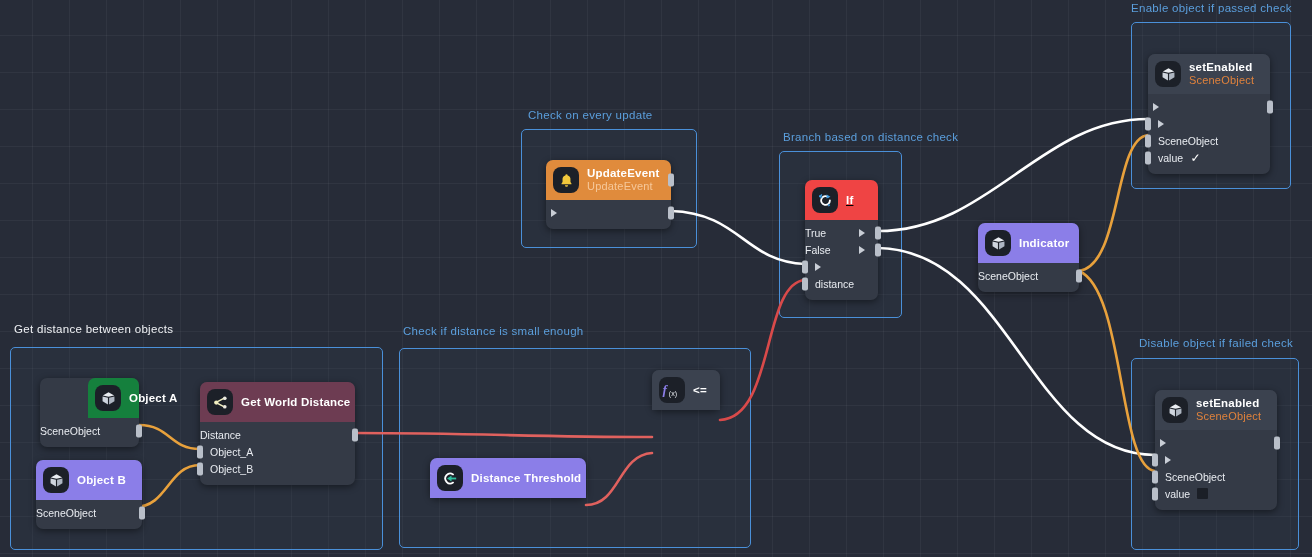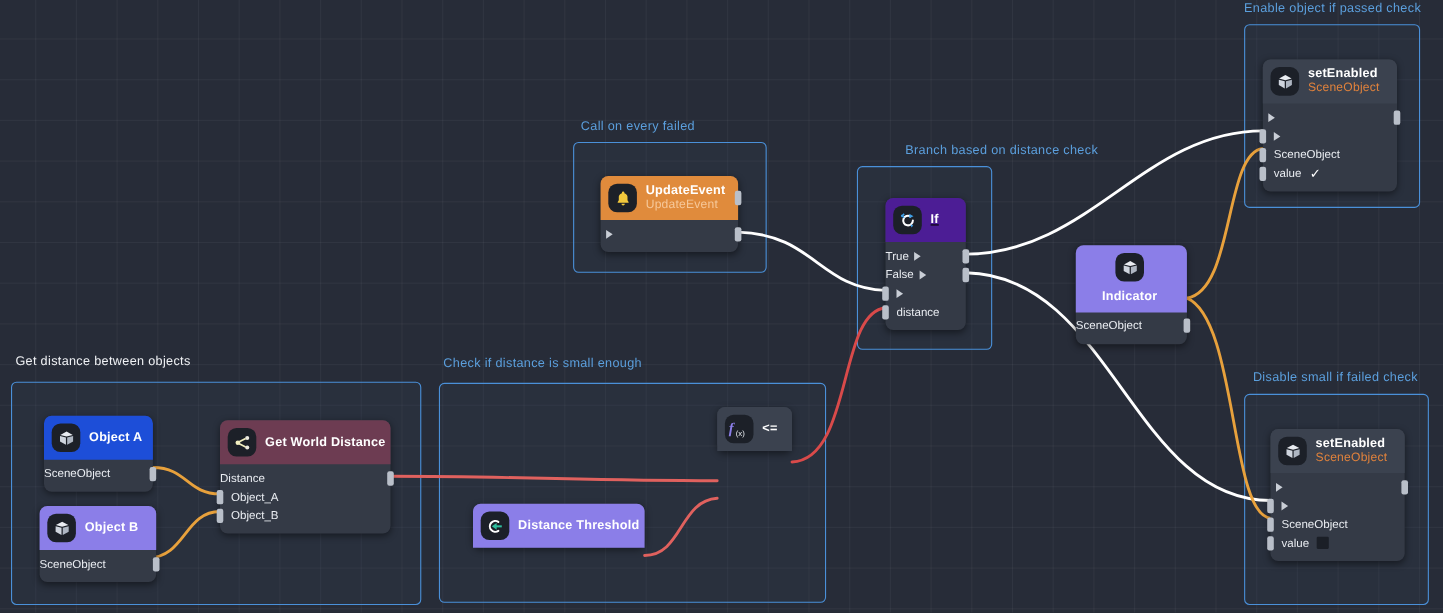--- a/index.html
+++ b/index.html
@@ -71,21 +71,21 @@
 
   .row {
     position:relative;
     display:flex;
     align-items:center;
     height:17px;
     font-size:10.5px;
     color:#e9ecf1;
     white-space:nowrap;
   }
-  .row.out { justify-content:flex-start; padding-right:10px; }
+  .row.out { justify-content:space-between; padding-right:10px; }
   .row.in  { justify-content:flex-start; padding-left:10px; gap:4px; }
 
   
   .port {
     position:absolute;
     width:6px; height:13px;
     background:#b9bfc9;
     border-radius:2px;
     top:50%; transform:translateY(-50%);
     z-index:12;
@@ -124,27 +124,27 @@
       <path d="M 1079 271 C 1122 265, 1113 139, 1148 135" stroke="#e8a13c" stroke-width="2.6" fill="none" stroke-linecap="round"></path>
       <path d="M 1079 271 C 1125 290, 1118 468, 1155 471" stroke="#e8a13c" stroke-width="2.6" fill="none" stroke-linecap="round"></path>
       <path d="M 720 420 C 775 418, 762 283, 805 280" stroke="#d94a4a" stroke-width="2.6" fill="none" stroke-linecap="round"></path>
       <path d="M 355 433 C 480 433, 530 437, 652 437" stroke="#e0615e" stroke-width="2.6" fill="none" stroke-linecap="round"></path>
       <path d="M 586 505 C 620 505, 618 455, 652 453" stroke="#e0615e" stroke-width="2.6" fill="none" stroke-linecap="round"></path>
       <path d="M 139 425 C 170 425, 170 449, 200 449" stroke="#e8a13c" stroke-width="2.6" fill="none" stroke-linecap="round"></path>
       <path d="M 135 507 C 168 507, 168 465, 200 465" stroke="#e8a13c" stroke-width="2.6" fill="none" stroke-linecap="round"></path>
     </svg>
   <div id="groups-layer">
       <div class="group" style="left: 521px; top: 129px; width: 176px; height: 119px;"></div>
-      <div class="group-label" style="left: 528px; top: 109px; color: rgb(91, 159, 221);">Call on every failed</div>
+      <div class="group-label" style="left: 528px; top: 109px; color: rgb(91, 159, 221);">Check on every update</div>
       <div class="group" style="left: 779px; top: 151px; width: 123px; height: 167px;"></div>
-      <div class="group-label" style="left: 823px; top: 131px; color: rgb(91, 159, 221);">Branch based on distance check</div>
+      <div class="group-label" style="left: 783px; top: 131px; color: rgb(91, 159, 221);">Branch based on distance check</div>
       <div class="group" style="left: 1131px; top: 22px; width: 160px; height: 167px;"></div>
       <div class="group-label" style="left: 1131px; top: 2px; color: rgb(91, 159, 221);">Enable object if passed check</div>
       <div class="group" style="left: 1131px; top: 358px; width: 168px; height: 192px;"></div>
-      <div class="group-label" style="left: 1139px; top: 337px; color: rgb(91, 159, 221);">Disable small if failed check</div>
+      <div class="group-label" style="left: 1139px; top: 337px; color: rgb(91, 159, 221);">Disable object if failed check</div>
       <div class="group" style="left: 10px; top: 347px; width: 373px; height: 203px;"></div>
       <div class="group-label white" style="left: 14px; top: 323px; color: rgb(240, 242, 245);">Get distance between objects</div>
       <div class="group" style="left: 399px; top: 348px; width: 352px; height: 200px;"></div>
       <div class="group-label" style="left: 403px; top: 325px; color: rgb(91, 159, 221);">Check if distance is small enough</div>
     </div>
   <div id="nodes-layer">
       <div class="node" style="left: 546px; top: 160px; width: 125px;">
         <div class="node-header" style="background: rgb(224, 139, 60);">
           <div class="node-icon">
             <svg width="17" height="17" viewBox="0 0 24 24">
@@ -159,21 +159,21 @@
           <span class="port right hdr"></span>
         </div>
         <div class="node-body">
           <div class="row out">
             <span class="tri right-of-label"></span>
             <span class="port right"></span>
           </div>
         </div>
       </div>
       <div class="node" style="left: 805px; top: 180px; width: 73px;">
-        <div class="node-header" style="background: #4c1d95; text-decoration: underline;">
+        <div class="node-header" style="background: #ef4444; text-decoration: underline;">
           <div class="node-icon">
             <svg width="17" height="17" viewBox="0 0 24 24">
               <path fill="none" stroke="#ffffff" stroke-width="2.6" stroke-linecap="round" d="M18.2 12a6.2 6.2 0 1 1-3.1-5.4"></path>
               <path fill="#3fa0e8" d="M13.6 3.4 19 6.6l-5.4 2.6z"></path>
               <path fill="#3fa0e8" d="M4.1 4.1l3.6 3.6-1.4 1.4-3.6-3.6z"></path>
               <path fill="#3fa0e8" d="M7.7 4.1 4.1 7.7 2.7 6.3l3.6-3.6z"></path>
               <path fill="#3fa0e8" d="M15.3 16.7l3.4 1.5-2.3 2.7z"></path>
             </svg>
           </div>
           <div class="node-titles">
@@ -263,41 +263,41 @@
             <span>SceneObject</span>
           </div>
           <div class="row in">
             <span class="port left"></span>
             <span>value</span>
             <span class="checkbox"></span>
           </div>
         </div>
       </div>
       <div class="node" style="left: 978px; top: 223px; width: 101px;">
-        <div class="node-header" style="background: rgb(139, 126, 232); flex-direction: column;">
+        <div class="node-header" style="background: rgb(139, 126, 232);">
           <div class="node-icon">
             <svg width="17" height="17" viewBox="0 0 24 24">
               <path fill="#e9ecf1" d="M12 3.2 20 7.6l-8 2.1-8-2.1z"></path>
               <path fill="#cfd5de" d="M3.6 9.1 11.2 11v9.3L3.6 16z"></path>
               <path fill="#aeb6c2" d="M20.4 9.1 12.8 11v9.3L20.4 16z"></path>
             </svg>
           </div>
           <div class="node-titles">
             <div class="node-title">Indicator</div>
           </div>
         </div>
         <div class="node-body">
           <div class="row out">
             <span>SceneObject</span>
             <span class="port right"></span>
           </div>
         </div>
       </div>
       <div class="node" style="left: 40px; top: 378px; width: 99px;">
-        <div class="node-header" style="background: #1d4ed8;">
+        <div class="node-header" style="background: #15803d; margin-left: 48px;">
           <div class="node-icon">
             <svg width="17" height="17" viewBox="0 0 24 24">
               <path fill="#e9ecf1" d="M12 3.2 20 7.6l-8 2.1-8-2.1z"></path>
               <path fill="#cfd5de" d="M3.6 9.1 11.2 11v9.3L3.6 16z"></path>
               <path fill="#aeb6c2" d="M20.4 9.1 12.8 11v9.3L20.4 16z"></path>
             </svg>
           </div>
           <div class="node-titles">
             <div class="node-title">Object A</div>
           </div>

